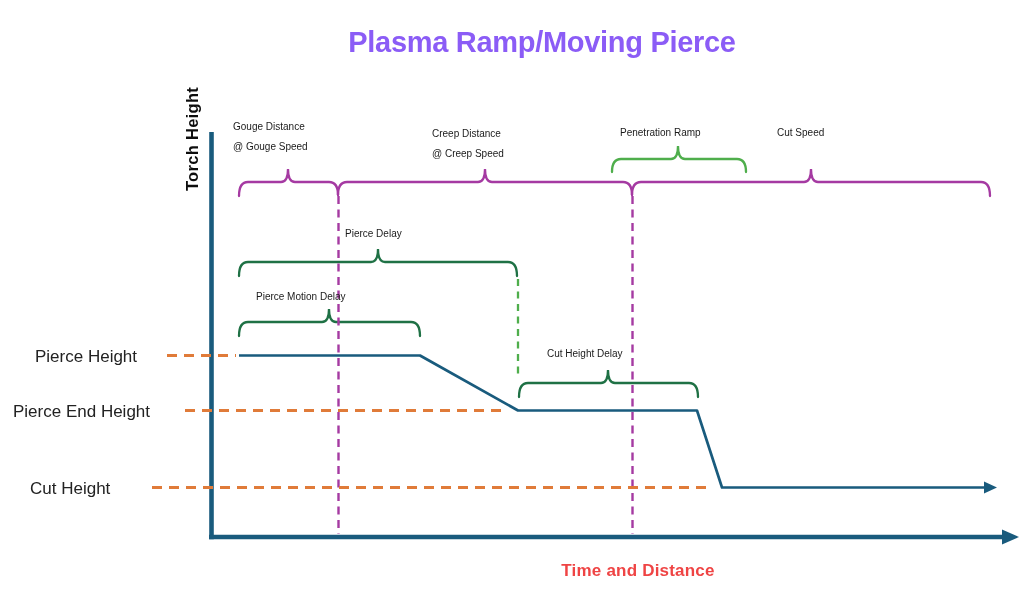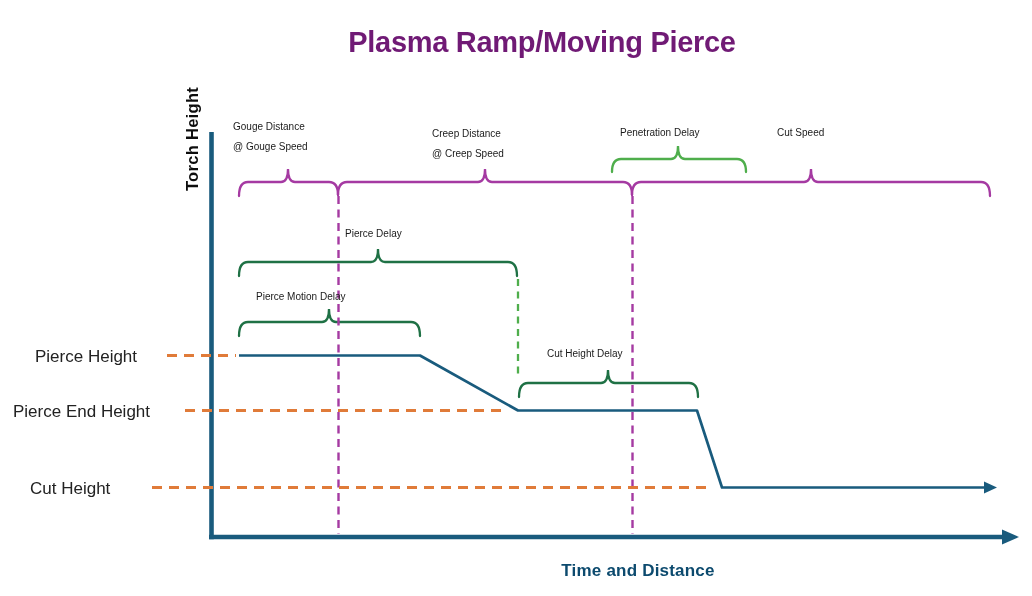--- a/index.html
+++ b/index.html
@@ -11,29 +11,29 @@
   body{
     width:1032px;height:596px;background:#ffffff;position:relative;overflow:hidden;
     font-family:"Liberation Sans","DejaVu Sans",sans-serif;color:var(--text);
   }
   #stage{position:absolute;inset:0;}
   svg{position:absolute;left:0;top:0;}
   .lbl{position:absolute;white-space:nowrap;line-height:20px;font-size:10px;color:var(--text);}
   .hlbl{position:absolute;white-space:nowrap;line-height:20px;font-size:17px;color:#222;}
   .title{
     position:absolute;top:26px;left:50%;transform:translateX(calc(-50% + 26px));
-    font-size:29px;font-weight:700;color:#701a75;white-space:nowrap;letter-spacing:-0.3px;
+    font-size:29px;font-weight:700;color:#8b5cf6;white-space:nowrap;letter-spacing:-0.3px;
   }
   .yaxis-label{
     position:absolute;left:192px;top:139px;transform:translate(-50%,-50%) rotate(-90deg);
     font-size:16.5px;font-weight:700;color:#0d0d0d;white-space:nowrap;letter-spacing:0.3px;
   }
   .xaxis-label{
     position:absolute;left:638px;top:561px;transform:translateX(-50%);
-    font-size:17px;font-weight:700;color:#0c4a6e;white-space:nowrap;letter-spacing:0.2px;
+    font-size:17px;font-weight:700;color:#ef4444;white-space:nowrap;letter-spacing:0.2px;
   }
   
   .axis-line{stroke:var(--axis);stroke-width:4.6;fill:none;}
   .axis-fill{fill:var(--axis);}
   .trace{stroke:var(--axis);stroke-width:2.7;fill:none;stroke-linejoin:round;}
   .brace-p{stroke:var(--purple);stroke-width:2.3;fill:none;stroke-linecap:round;}
   .brace-g{stroke:var(--dgreen);stroke-width:2.3;fill:none;stroke-linecap:round;}
   .brace-l{stroke:var(--lgreen);stroke-width:2.3;fill:none;stroke-linecap:round;}
   .dash-m{stroke:var(--purple);stroke-width:2.4;stroke-dasharray:8 5.5;fill:none;}
   .dash-g{stroke:var(--lgreen);stroke-width:2.3;stroke-dasharray:7 5.5;fill:none;}
@@ -77,21 +77,21 @@
   <div class="xaxis-label">Time and Distance</div>
 
   <div class="lbl" style="left:233px;top:117px;">
     <div>Gouge Distance</div>
     <div>@ Gouge Speed</div>
   </div>
   <div class="lbl" style="left:432px;top:124px;">
     <div>Creep Distance</div>
     <div>@ Creep Speed</div>
   </div>
-  <div class="lbl" style="left:620px;top:123px;">Penetration Delay</div>
+  <div class="lbl" style="left:620px;top:123px;">Penetration Ramp</div>
   <div class="lbl" style="left:777px;top:123px;">Cut Speed</div>
 
   <div class="lbl" style="left:345px;top:224px;">Pierce Delay</div>
   <div class="lbl" style="left:256px;top:287px;">Pierce Motion Delay</div>
   <div class="lbl" style="left:547px;top:344px;text-align:right;">Cut Height Delay</div>
 
   <div class="hlbl" style="left:35px;top:347px;">Pierce Height</div>
   <div class="hlbl" style="left:13px;top:402px;text-align:right;">Pierce End Height</div>
   <div class="hlbl" style="left:30px;top:479px;">Cut Height</div>
 

